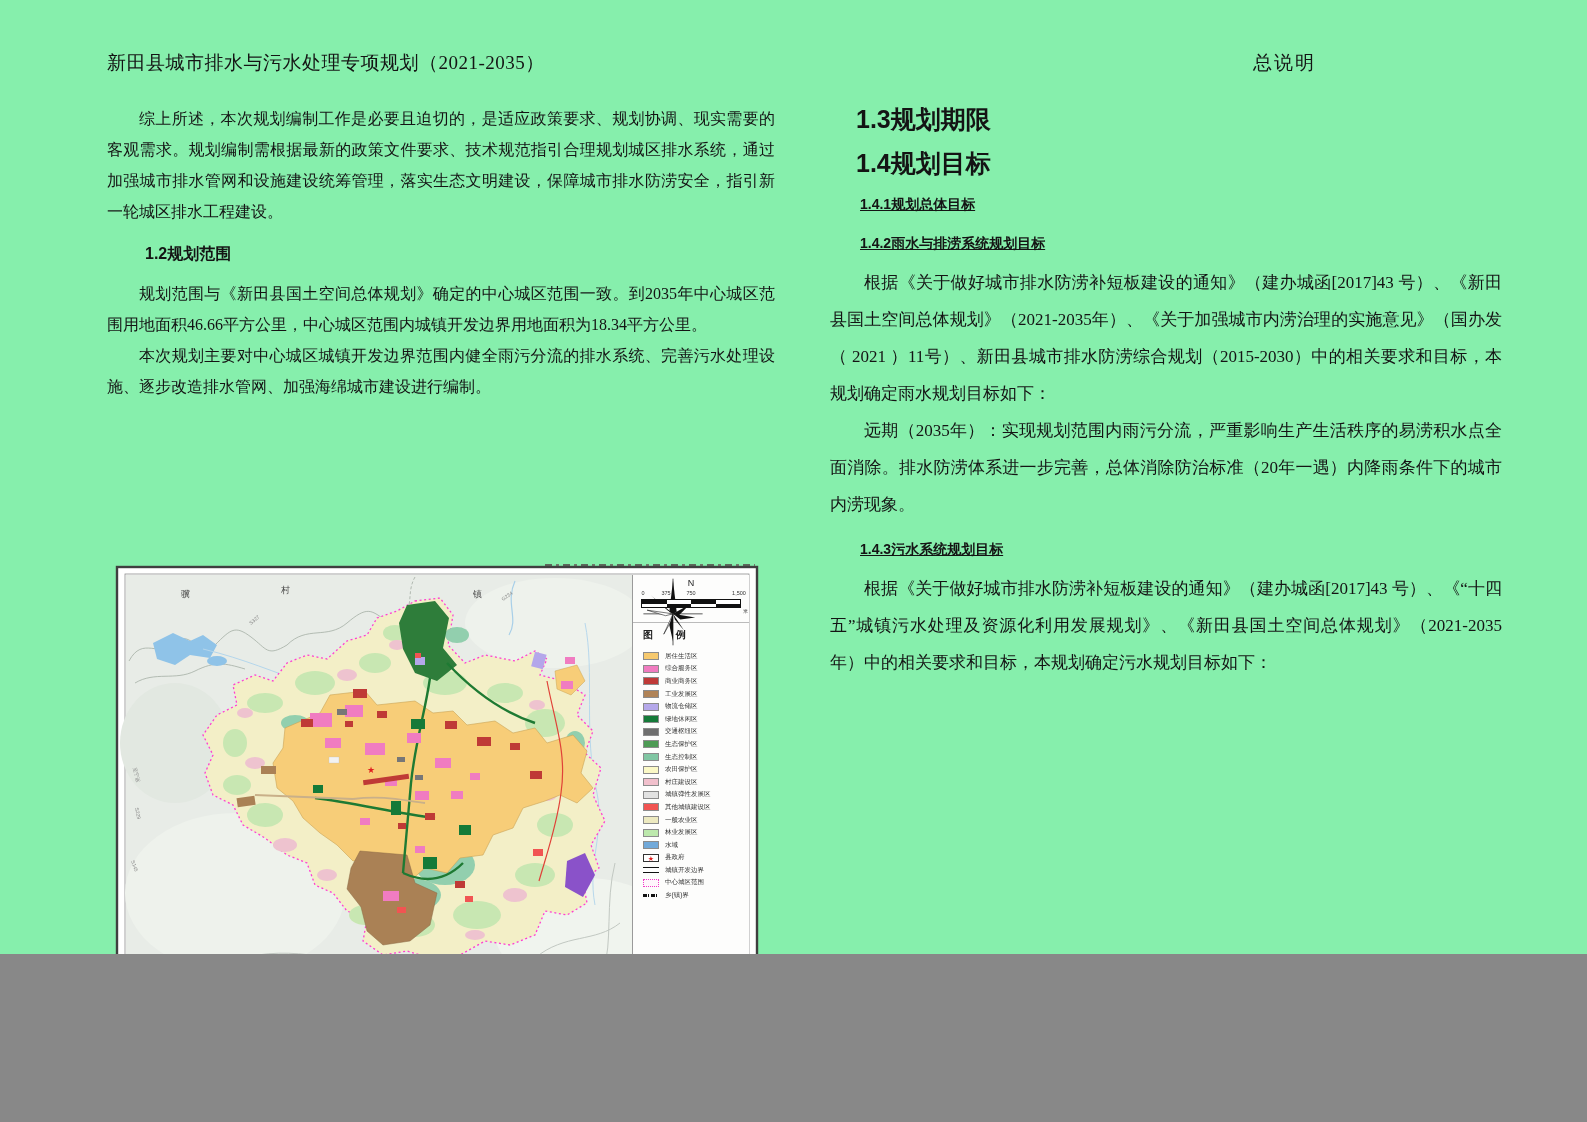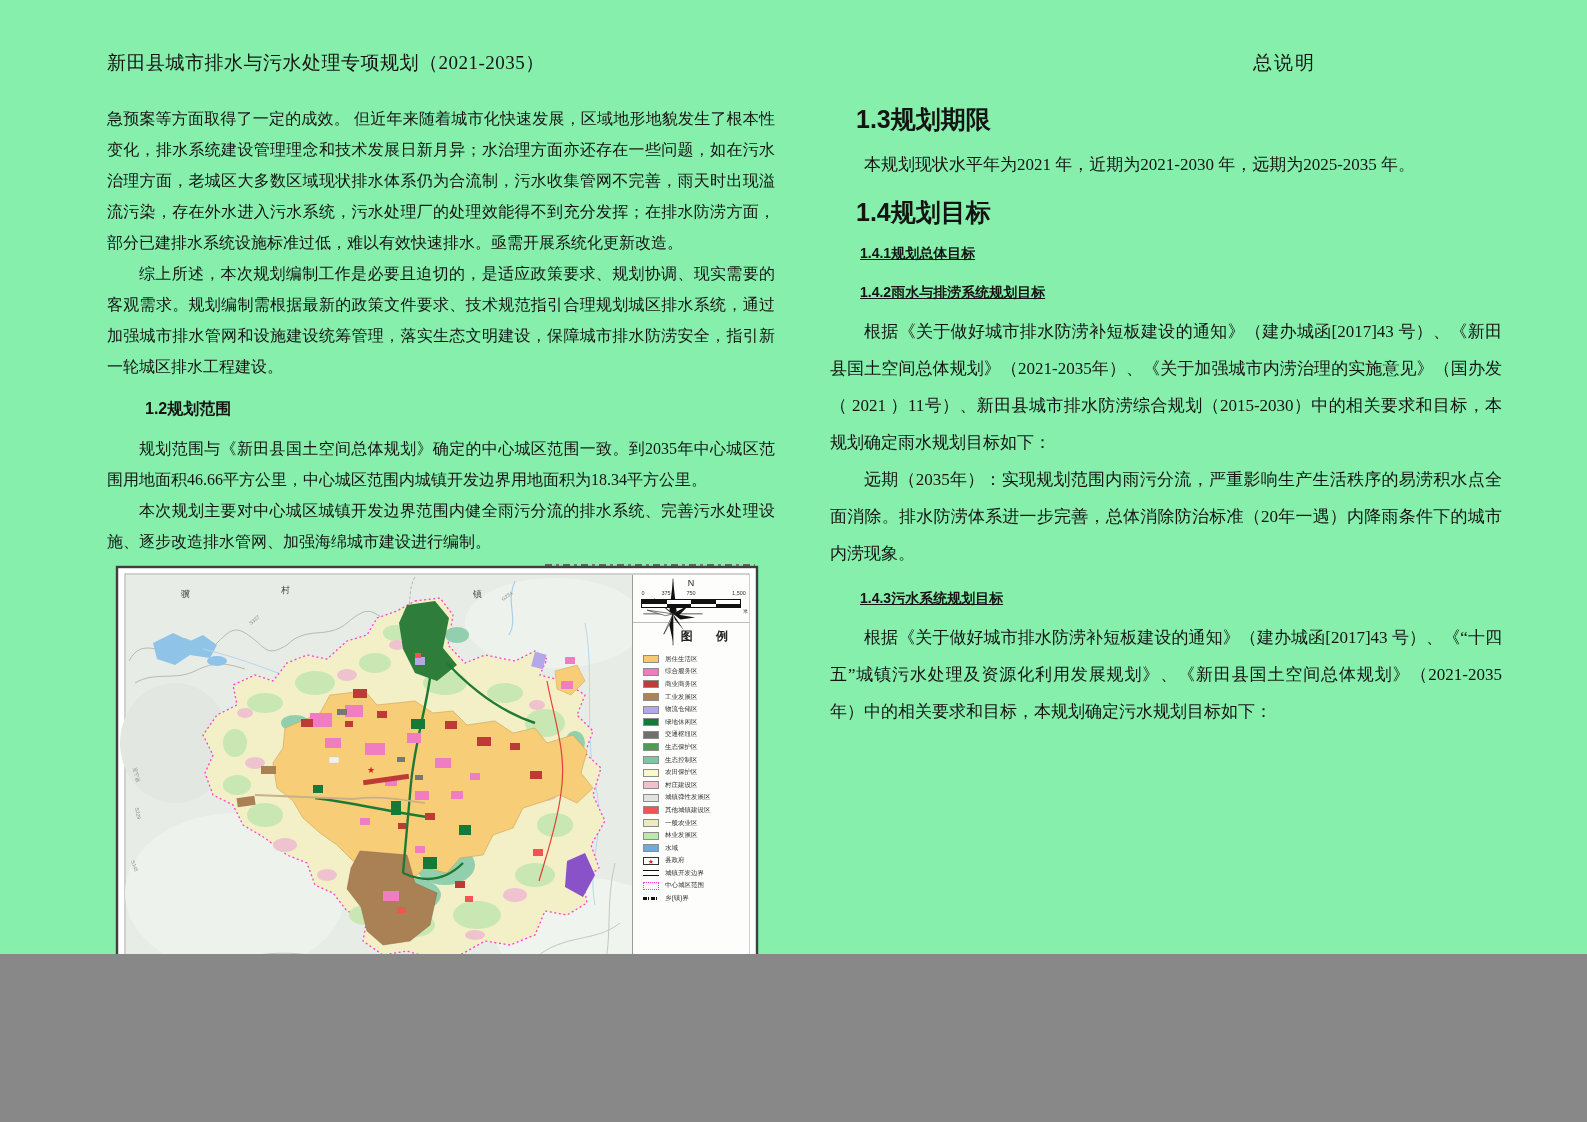--- a/index.html
+++ b/index.html
@@ -30,21 +30,21 @@
       border-left:1px solid #9a9a9a;box-sizing:border-box;font-family:"Liberation Sans","DejaVu Sans",sans-serif;}
   .compass{text-align:center;padding-top:4px;}
   .compass .nlab{font-size:9px;color:#222;display:block;line-height:9px;}
   .scalebar{position:relative;margin:2px 8px 0 8px;height:24px;}
   .ticks{position:relative;height:9px;font-size:5.5px;color:#333;}
   .ticks span{position:absolute;top:0;transform:translateX(-50%);}
   .bar{position:relative;height:7px;border:0.5px solid #111;}
   .brow{display:flex;height:50%;}
   .brow i{display:block;height:100%;}
   .unit{position:absolute;right:-7px;bottom:0;font-size:5px;color:#333;}
-  .lg-title{margin-top:8px;padding:5px 11px 4px;text-align:right;font-size:12px;font-weight:bold;
+  .lg-title{margin-top:8px;padding:5px 0 4px;text-align:left;font-size:10px;font-weight:bold;
       letter-spacing:10px;text-indent:10px;color:#222;border-top:1px solid #bbb;}
   .lg-items{padding:4px 0 0 10px;}
   .lg-row{display:flex;align-items:center;height:12.6px;}
   .sw{width:16px;height:8px;border:0.5px solid #8c8c8c;flex:0 0 auto;box-sizing:border-box;}
   .lb{font-size:6.5px;color:#333;margin-left:6px;white-space:nowrap;}
   .sw-star{background:#fff;border:0.7px solid #333;color:#e01f1f;font-size:7px;line-height:7px;text-align:center;}
   .sw-solid{height:6px;background:#fff;border:none;border-top:1.8px solid #111;border-bottom:1.8px solid #111;}
   .sw-dotted{background:#fff6fc;border:1px dotted #f03dc8;}
   .sw-dashdot{height:2.5px;border:none;background:repeating-linear-gradient(90deg,#111 0 4px,transparent 4px 5.5px,#111 5.5px 6.5px,transparent 6.5px 8px);}
   
@@ -52,30 +52,28 @@
 </style>
 </head>
 <body>
 
 <div class="page">
 
   <div class="hdr-left">新田县城市排水与污水处理专项规划（2021-2035）</div>
   <div class="hdr-right">总说明</div>
 
   <div class="col col-left">
-    <p>急预案等方面取得了一定的成效。 但近年来随着城市化快速发展，区域地形地貌发生了根本性变化，排水系统建设管理理念和技术发展日新月异；水治理方面亦还存在一些问题，如在污水治理方面，老城区大多数区域现状排水体系仍为合流制，污水收集管网不完善，雨天时出现溢流污染，存在外水进入污水系统，污水处理厂的处理效能得不到充分发挥；在排水防涝方面，部分已建排水系统设施标准过低，难以有效快速排水。亟需开展系统化更新改造。</p>
     <p class="ind">综上所述，本次规划编制工作是必要且迫切的，是适应政策要求、规划协调、现实需要的客观需求。规划编制需根据最新的政策文件要求、技术规范指引合理规划城区排水系统，通过加强城市排水管网和设施建设统筹管理，落实生态文明建设，保障城市排水防涝安全，指引新一轮城区排水工程建设。</p>
     <div class="h2">1.2规划范围</div>
     <p class="ind">规划范围与《新田县国土空间总体规划》确定的中心城区范围一致。到2035年中心城区范围用地面积46.66平方公里，中心城区范围内城镇开发边界用地面积为18.34平方公里。</p>
     <p class="ind">本次规划主要对中心城区城镇开发边界范围内健全雨污分流的排水系统、完善污水处理设施、逐步改造排水管网、加强海绵城市建设进行编制。</p>
   </div>
 
   <div class="col col-right">
     <div class="h2">1.3规划期限</div>
-    <p class="ind">本规划现状水平年为2021 年，近期为2021-2030 年，远期为2025-2035 年。</p>
     <div class="h2">1.4规划目标</div>
     <div class="h3">1.4.1规划总体目标</div>
     <div class="h3">1.4.2雨水与排涝系统规划目标</div>
     <p class="ind">根据《关于做好城市排水防涝补短板建设的通知》（建办城函[2017]43 号）、《新田县国土空间总体规划》（2021-2035年）、《关于加强城市内涝治理的实施意见》（国办发（ 2021 ）11号）、新田县城市排水防涝综合规划（2015-2030）中的相关要求和目标，本规划确定雨水规划目标如下：</p>
     <p class="ind">远期（2035年）：实现规划范围内雨污分流，严重影响生产生活秩序的易涝积水点全面消除。排水防涝体系进一步完善，总体消除防治标准（20年一遇）内降雨条件下的城市内涝现象。</p>
     <div class="h3">1.4.3污水系统规划目标</div>
     <p class="ind">根据《关于做好城市排水防涝补短板建设的通知》（建办城函[2017]43 号）、《“十四五”城镇污水处理及资源化利用发展规划》、《新田县国土空间总体规划》（2021-2035年）中的相关要求和目标，本规划确定污水规划目标如下：</p>
   </div>
 
   <div class="map-wrap">

